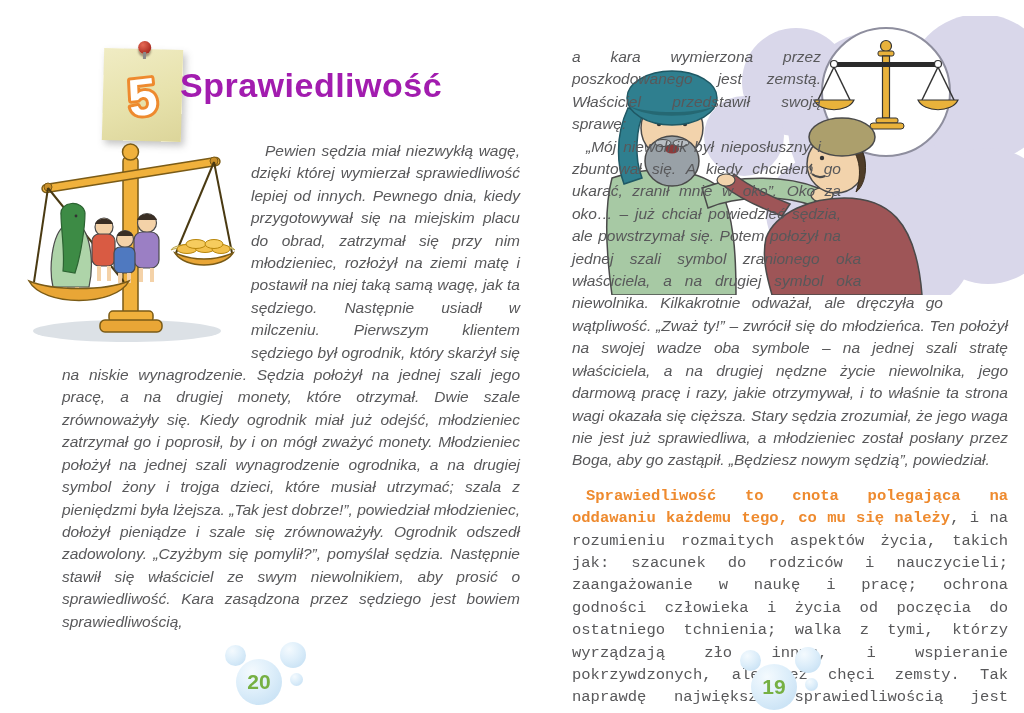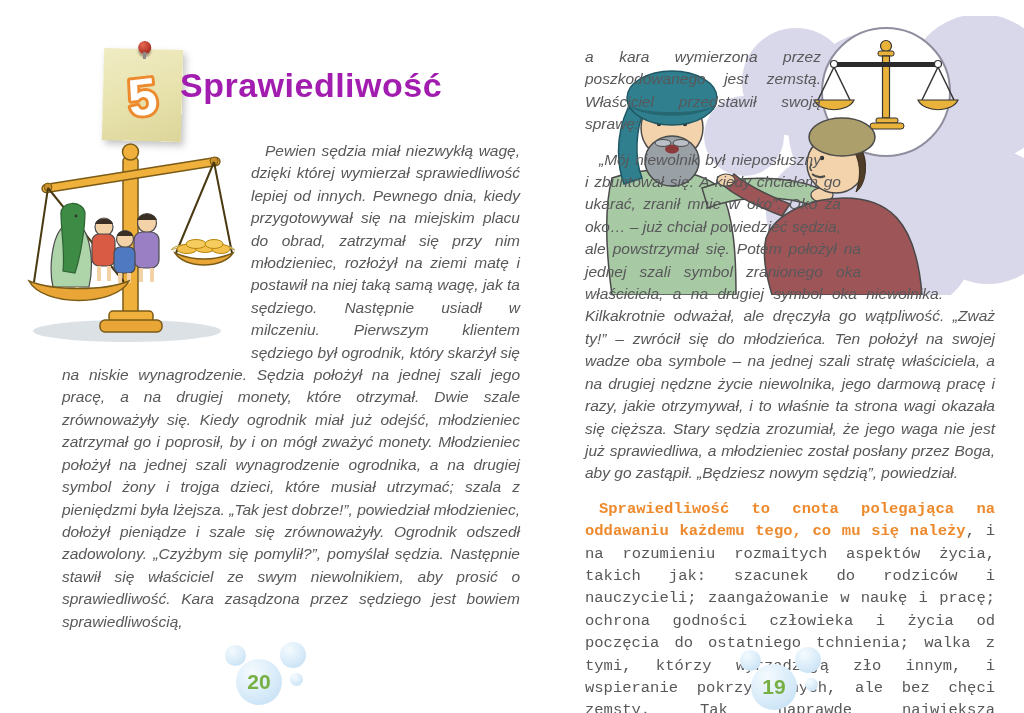--- a/index.html
+++ b/index.html
@@ -25,21 +25,21 @@
     color:#a21caf;letter-spacing:.5px;}
 
   
   .text-col{text-align:justify;font-size:15.5px;}
   #left-col{position:absolute;left:62px;top:140px;width:458px;}
   #left-col .intro{line-height:20px;margin:4px 0 6px 0;}
   #left-col .story{font-style:italic;line-height:22.4px;margin:0;text-indent:14px;}
   .scale-fig{float:left;width:212px;height:210px;margin:-5px 14px 4px -37px;}
 
   #right-col{position:absolute;left:60px;top:16px;width:452px;}
-  #right-col p{padding-right:16px;margin:13px;}
+  #right-col p{padding-right:16px;margin:0;}
   #right-col .story{font-style:italic;line-height:22.4px;}
   #right-col .p1{margin-top:30px;}
   #right-col .indent{text-indent:14px;}
   #right-col .plain{line-height:22.4px;}
   #right-col .p3{margin-top:13px;font-family:Liberation Mono, monospace;}
   .men-fig{float:right;width:440px;height:279px;
     shape-outside:polygon(244px 0,440px 0,440px 279px,366px 279px,366px 252px,284px 252px,284px 209px,264px 209px,264px 134px,244px 134px);
     shape-margin:7px;}
   .accent{color:#EE8A2E;font-weight:bold;}
 

